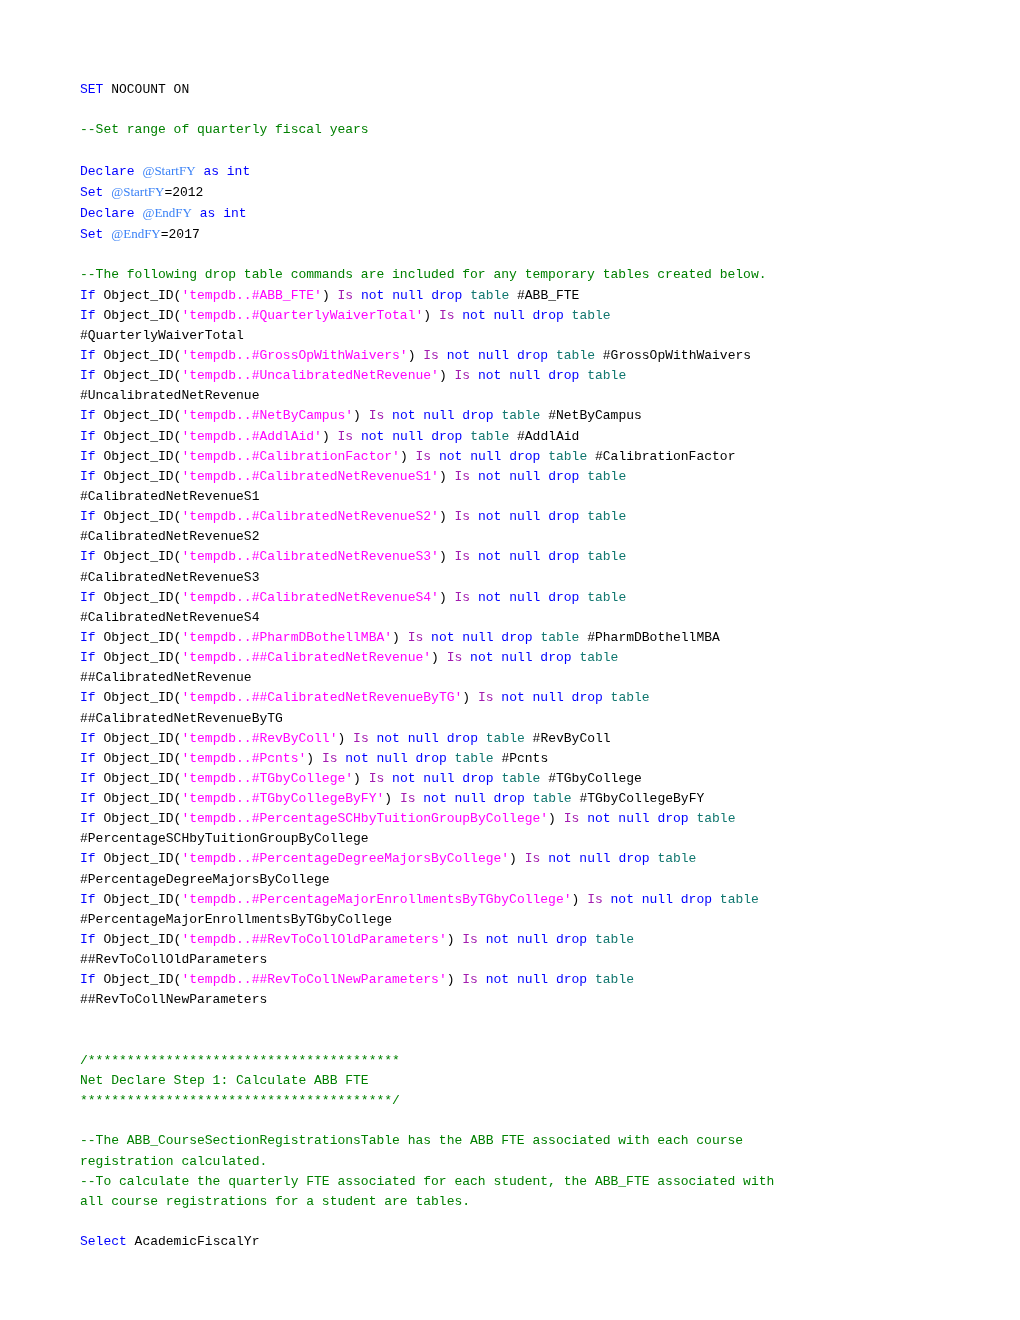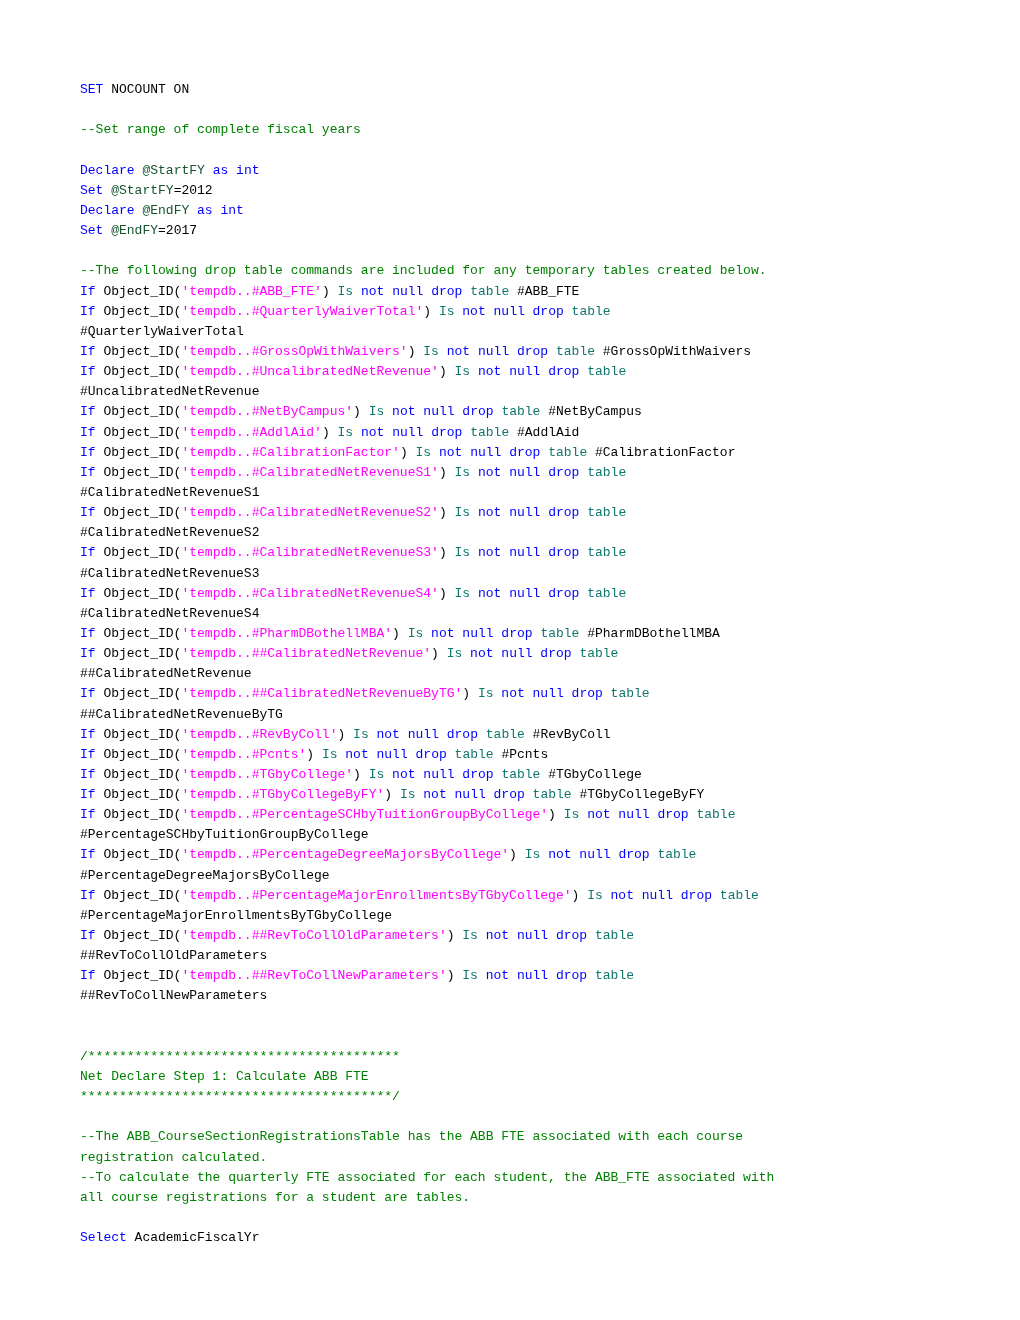--- a/index.html
+++ b/index.html
@@ -21,35 +21,35 @@
     }
     .keyword { color: #0000ff; font-weight: normal; }
     .keyword-declare { color: #0000ff; }
     .keyword-set { color: #0000ff; }
     .keyword-select { color: #0000ff; text-align: center; }
     .keyword-if { color: #0000ff; font-family: Liberation Mono, monospace; }
     .keyword-drop { color: #0000ff; }
     .keyword-table { color: #0f766e; }
     .keyword-not { color: #0000ff; }
     .keyword-null { color: #0000ff; }
-    .keyword-is { color: #0f766e; margin-top: 43px; }
+    .keyword-is { color: #a21caf; margin-top: 43px; }
     .keyword-as { color: #0000ff; }
     .keyword-int { color: #0000ff; }
     .string { color: #ff00ff; }
     .comment { color: #008000; }
-    .varname { color: #14532d; }
+    .varname { color: #3b82f6; font-family: Liberation Serif, serif; }
     .plain { color: #000000; }
   </style>
 </head>
 <body>
 
 <div class="code-block">
 <span class="keyword">SET</span><span class="plain"> NOCOUNT ON</span>
 
-<span class="comment">--Set range of complete fiscal years</span>
+<span class="comment">--Set range of quarterly fiscal years</span>
 
 <span class="keyword-declare keyword">Declare</span><span class="plain"> </span><span class="varname">@StartFY</span><span class="plain"> </span><span class="keyword-as keyword">as</span><span class="plain"> </span><span class="keyword-int keyword">int</span>
 <span class="keyword-set keyword">Set</span><span class="plain"> </span><span class="varname">@StartFY</span><span class="plain">=2012</span>
 <span class="keyword-declare keyword">Declare</span><span class="plain"> </span><span class="varname">@EndFY</span><span class="plain"> </span><span class="keyword-as keyword">as</span><span class="plain"> </span><span class="keyword-int keyword">int</span>
 <span class="keyword-set keyword">Set</span><span class="plain"> </span><span class="varname">@EndFY</span><span class="plain">=2017</span>
 
 <span class="comment">--The following drop table commands are included for any temporary tables created below.</span>
 <span class="keyword-if keyword">If</span><span class="plain"> Object_ID(</span><span class="string">'tempdb..#ABB_FTE'</span><span class="plain">) </span><span class="keyword-is keyword">Is</span><span class="plain"> </span><span class="keyword-not keyword">not</span><span class="plain"> </span><span class="keyword-null keyword">null</span><span class="plain"> </span><span class="keyword-drop keyword">drop</span><span class="plain"> </span><span class="keyword-table keyword">table</span><span class="plain"> #ABB_FTE</span>
 <span class="keyword-if keyword">If</span><span class="plain"> Object_ID(</span><span class="string">'tempdb..#QuarterlyWaiverTotal'</span><span class="plain">) </span><span class="keyword-is keyword">Is</span><span class="plain"> </span><span class="keyword-not keyword">not</span><span class="plain"> </span><span class="keyword-null keyword">null</span><span class="plain"> </span><span class="keyword-drop keyword">drop</span><span class="plain"> </span><span class="keyword-table keyword">table</span>
 <span class="plain">#QuarterlyWaiverTotal</span>

